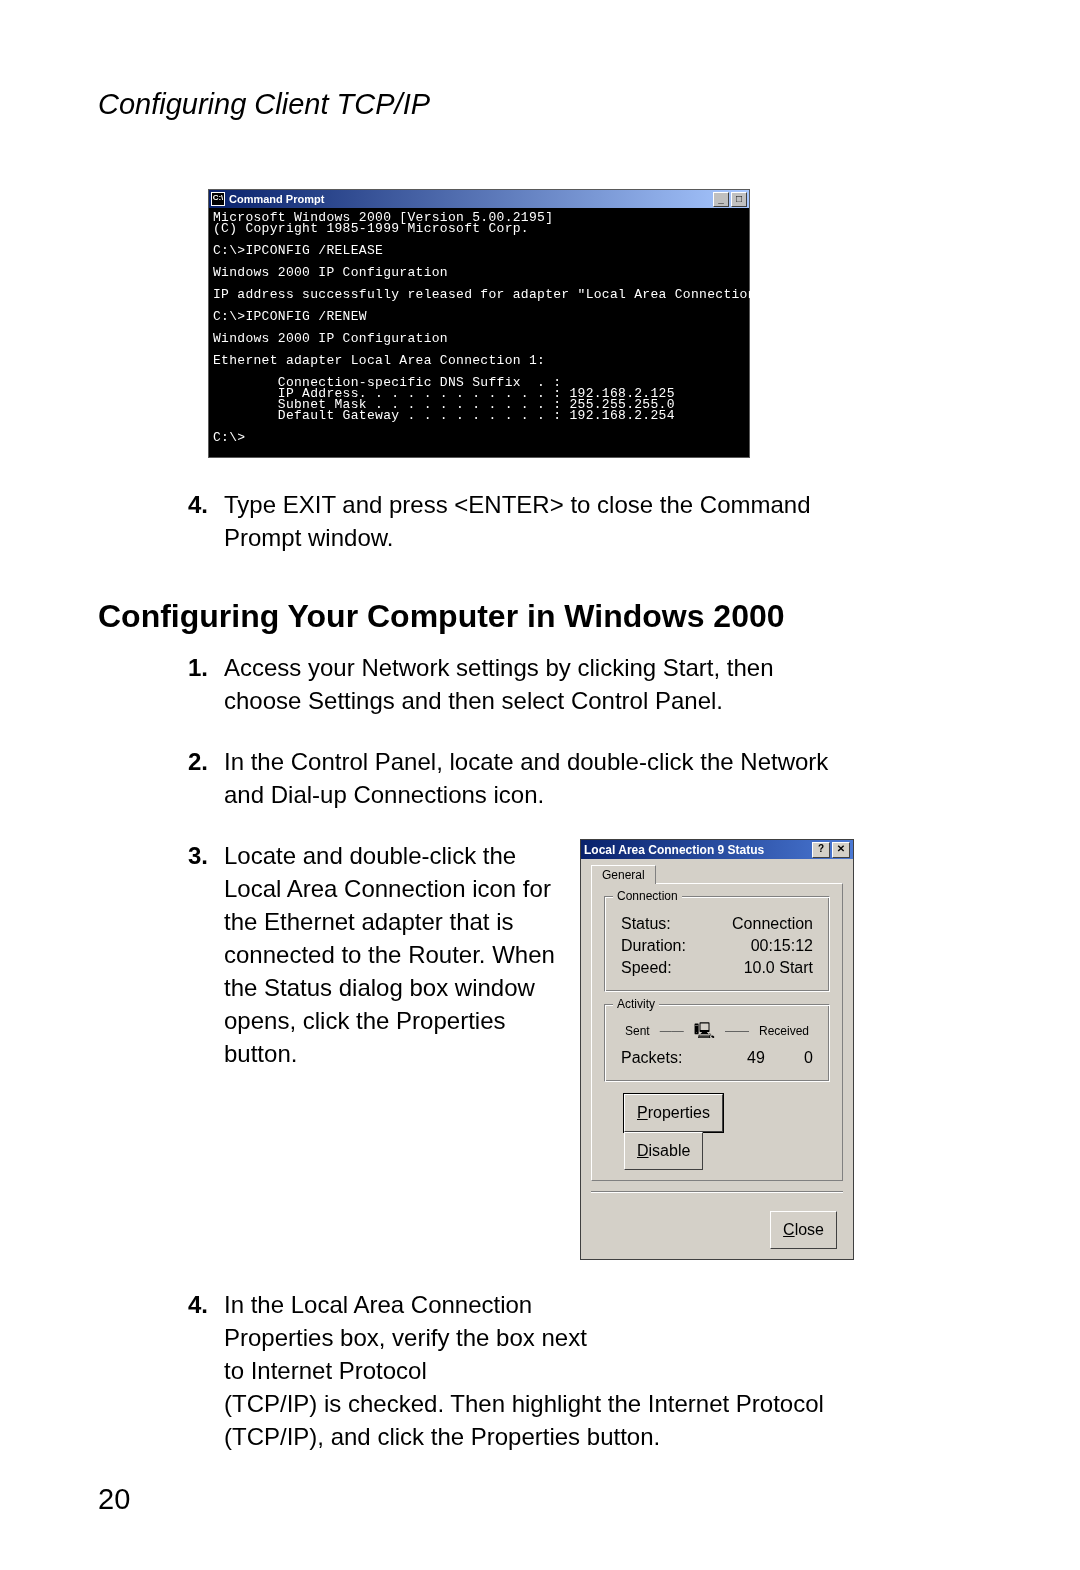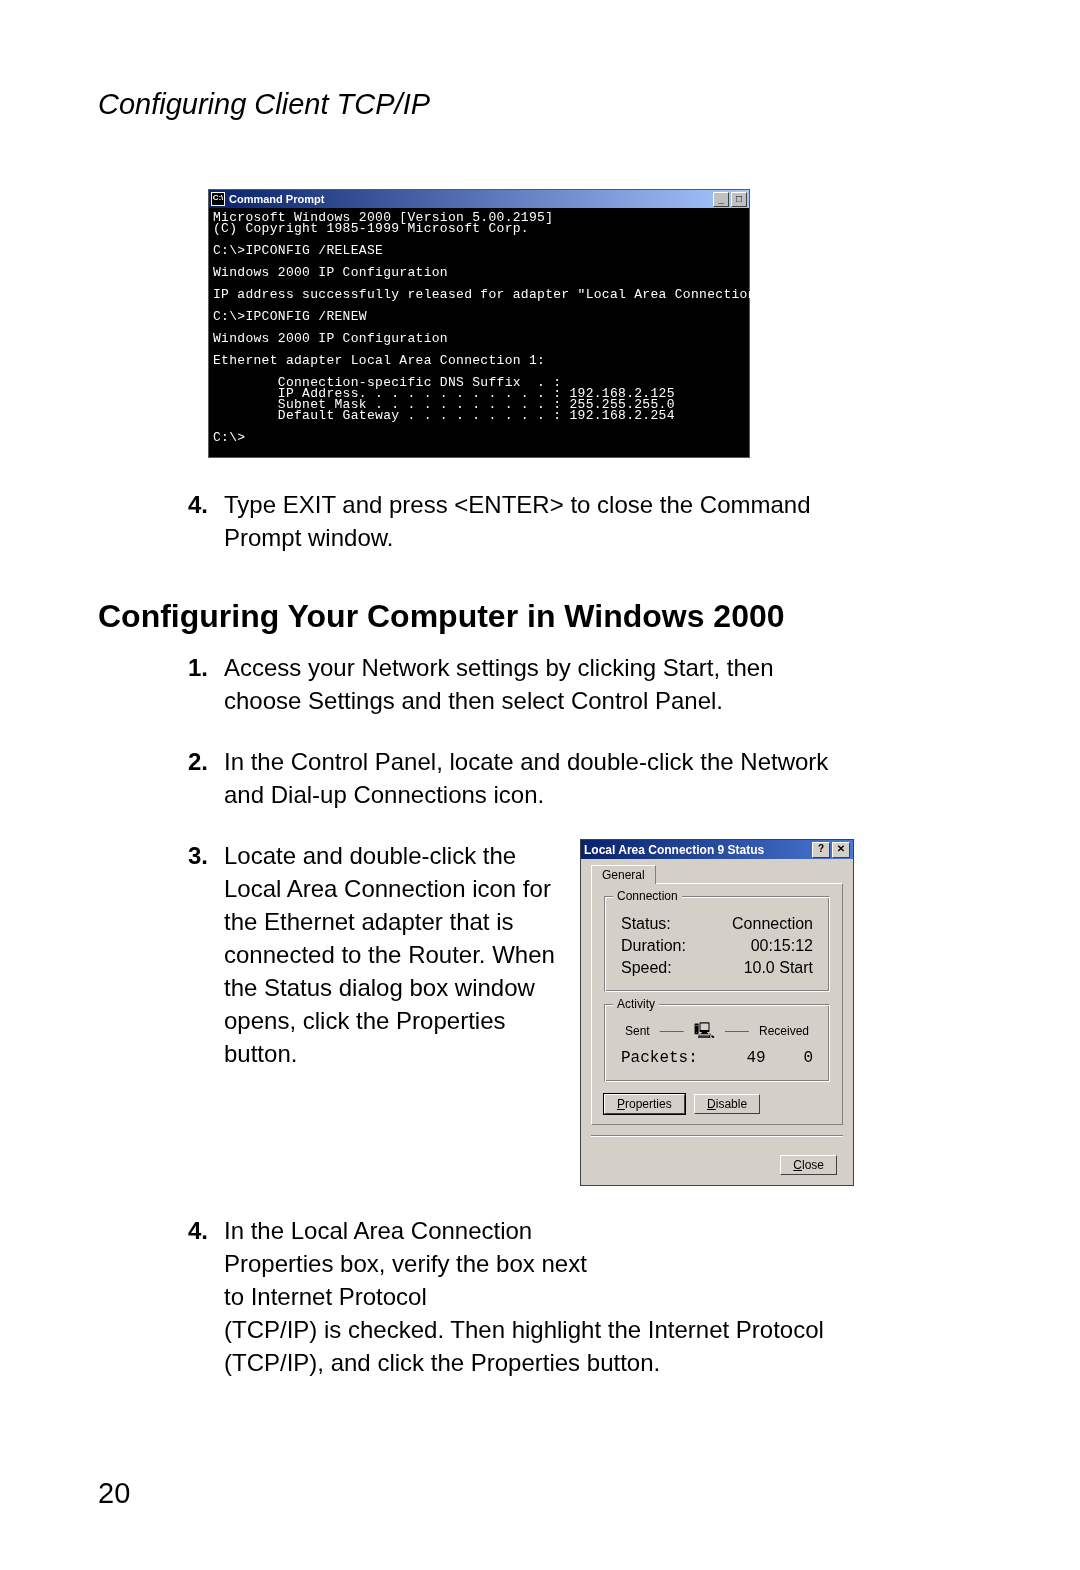--- a/index.html
+++ b/index.html
@@ -18,21 +18,21 @@
     position: relative;
   }
   .page-header {
     font-style: italic;
     font-size: 29px;
     margin-bottom: 68px;
   }
   .page-number {
     position: absolute;
     left: 98px;
-    bottom: 60px;
+    bottom: 54px;
     font-size: 29px;
   }
 
   
   .cmd-window {
     width: 540px;
     margin: 0 0 30px 110px;
     border: 1px solid #5a5a5a;
     box-shadow: 0 0 0 1px #808080 inset;
     font-family: "Courier New", monospace;
@@ -219,23 +219,24 @@
     display: inline-block;
     font-size: 16px;
     line-height: 16px;
   }
   .btn {
     display: inline-block;
     background: #d4d0c8;
     border: 1px solid #fff;
     border-right-color: #404040;
     border-bottom-color: #404040;
-    padding: 2px 12px;
-    font-size: 12px;
+    padding: 9px 12px;
+    font-size: 16px;
     margin-right: 6px;
+    margin-left: 20px;
   }
   .btn.primary {
     box-shadow: 0 0 0 1px #000;
   }
   .lan-sep {
     border-top: 1px solid #808080;
     border-bottom: 1px solid #fff;
     margin: 10px 0 8px 0;
     height: 0;
   }
@@ -352,21 +353,21 @@
 
           <div class="groupbox">
             <span class="legend">Activity</span>
             <div class="activity-row">
               <span>Sent</span>
               <span class="dash">——</span>
               <span class="net-icon">🖳</span>
               <span class="dash">——</span>
               <span>Received</span>
             </div>
-            <div class="kv-row" style="justify-content:flex-start; gap:0;font-family:Liberation Mono, monospace;">
+            <div class="kv-row" style="justify-content:flex-start; gap:0;">
               <span style="width:90px;">Packets:</span>
               <span style="width:90px; text-align:center;">49</span>
               <span style="flex:1; text-align:right;">0</span>
             </div>
           </div>
 
           <div>
             <span class="btn primary"><span class="u">P</span><span></span>roperties</span>
             <span class="btn"><span class="u">D</span>isable</span>
           </div>

